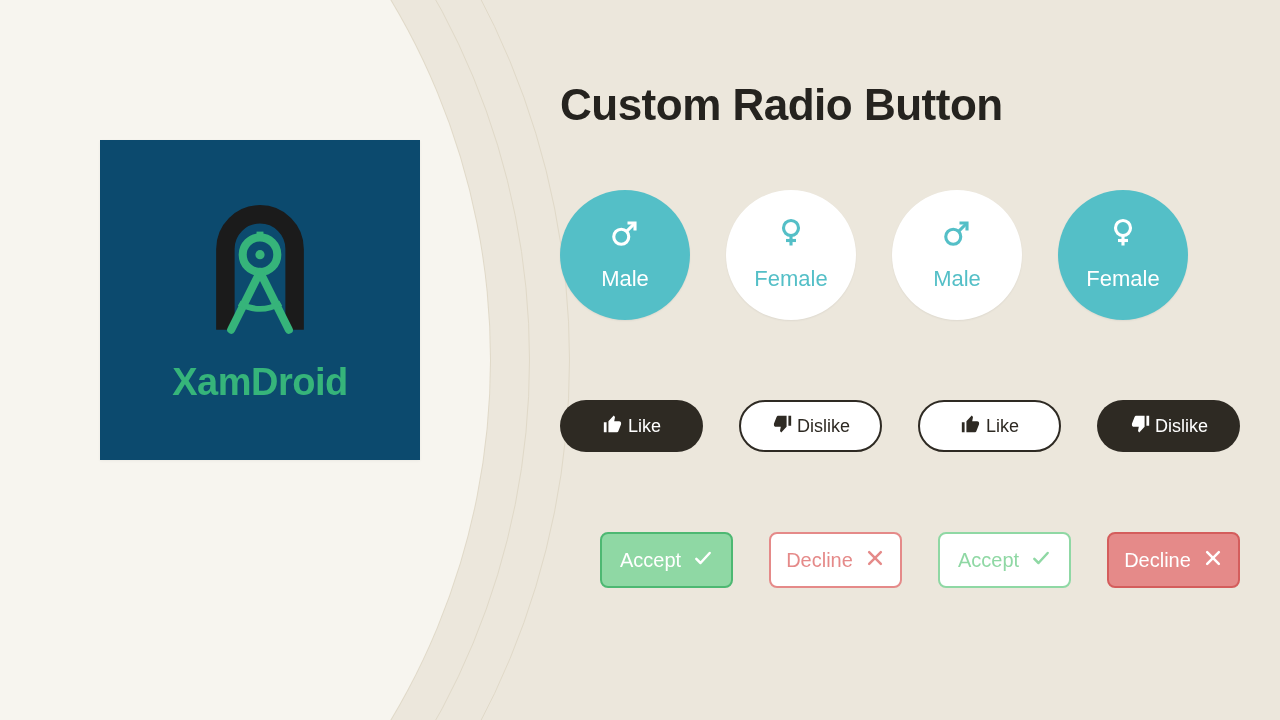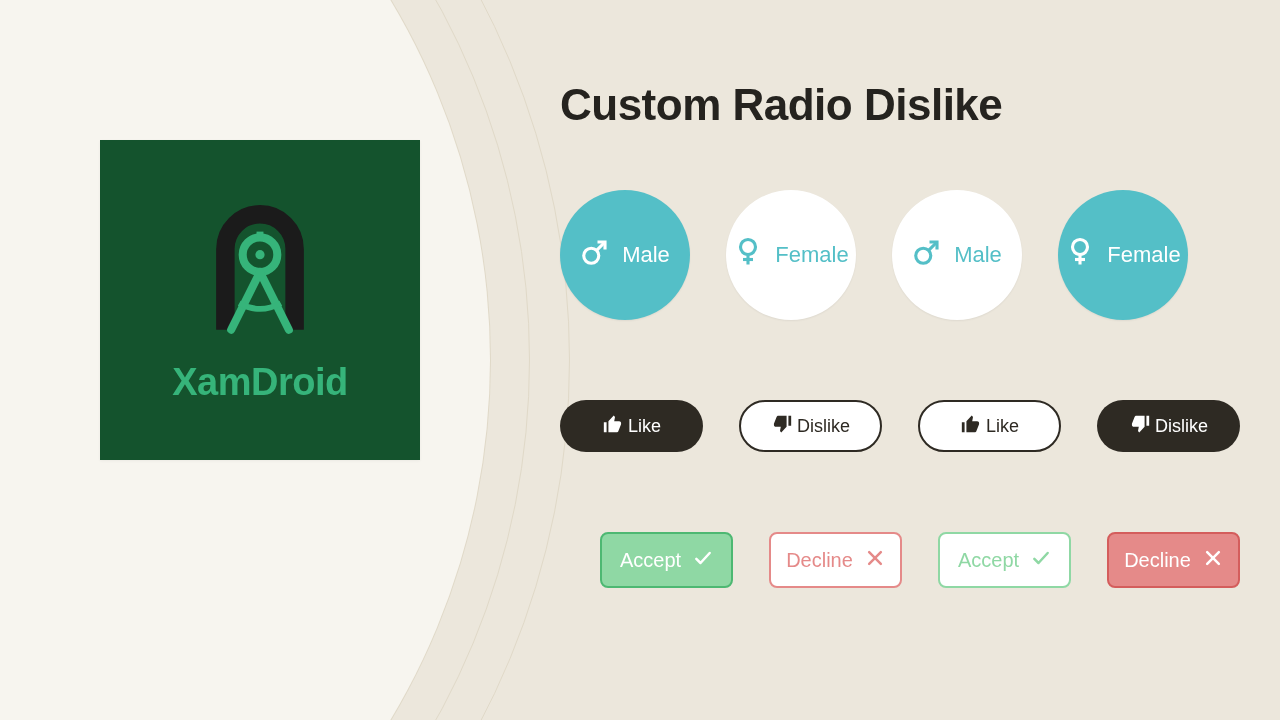--- a/index.html
+++ b/index.html
@@ -32,21 +32,21 @@
   .arc-ring.r1 { width: 1480px; height: 1480px; left: -950px; }
   .arc-ring.r2 { width: 1560px; height: 1560px; left: -990px; }
 
   
   .logo-card {
     position: absolute;
     left: 100px;
     top: 140px;
     width: 320px;
     height: 320px;
-    background: #14532d;
+    background: #0c4a6e;
     display: flex;
     flex-direction: column;
     align-items: center;
     justify-content: center;
     gap: 10px;
     box-shadow: 0 1px 3px rgba(0,0,0,.05);
   }
   .logo-card svg { width: 140px; height: 150px; }
   .logo-text {
     font-size: 38px;
@@ -80,21 +80,21 @@
     margin-bottom: 80px;
   }
   .row:last-child { margin-bottom: 0; padding-left: 40px; }
 
   
   .circle-radio {
     width: 130px;
     height: 130px;
     border-radius: 50%;
     display: flex;
-    flex-direction: row;
+    flex-direction: column;
     align-items: center;
     justify-content: center;
     gap: 12px;
     font-size: 22px;
     cursor: pointer;
     box-shadow: 0 1px 2px rgba(0,0,0,.06);
   }
   .circle-radio.selected { background: #54bfc7; color: #fff; }
   .circle-radio.unselected { background: #fff; color: #54bfc7; }
   .circle-radio svg { width: 30px; height: 30px; }
@@ -151,21 +151,21 @@
       <line x1="60" y1="65" x2="35" y2="115" stroke="#36b47a" stroke-width="7" stroke-linecap="round"></line>
       <line x1="60" y1="65" x2="85" y2="115" stroke="#36b47a" stroke-width="7" stroke-linecap="round"></line>
       <path d="M42 92 Q60 102 78 92" fill="none" stroke="#36b47a" stroke-width="5"></path>
       <line x1="60" y1="30" x2="60" y2="36" stroke="#36b47a" stroke-width="6"></line>
     </svg>
   </span>
   <div class="logo-text">XamDroid</div>
 </div>
 
 <div class="content">
-  <div class="title">Custom Radio Dislike</div>
+  <div class="title">Custom Radio Button</div>
 
   <div class="row">
     <div class="circle-radio selected">
       <span>
         <svg viewBox="0 0 24 24" fill="none" stroke="currentColor" stroke-width="2.5">
             <circle cx="9" cy="15" r="6"></circle>
             <line x1="13.5" y1="10.5" x2="20" y2="4"></line>
             <polyline points="14,4 20,4 20,10"></polyline>
           </svg>
       </span>

